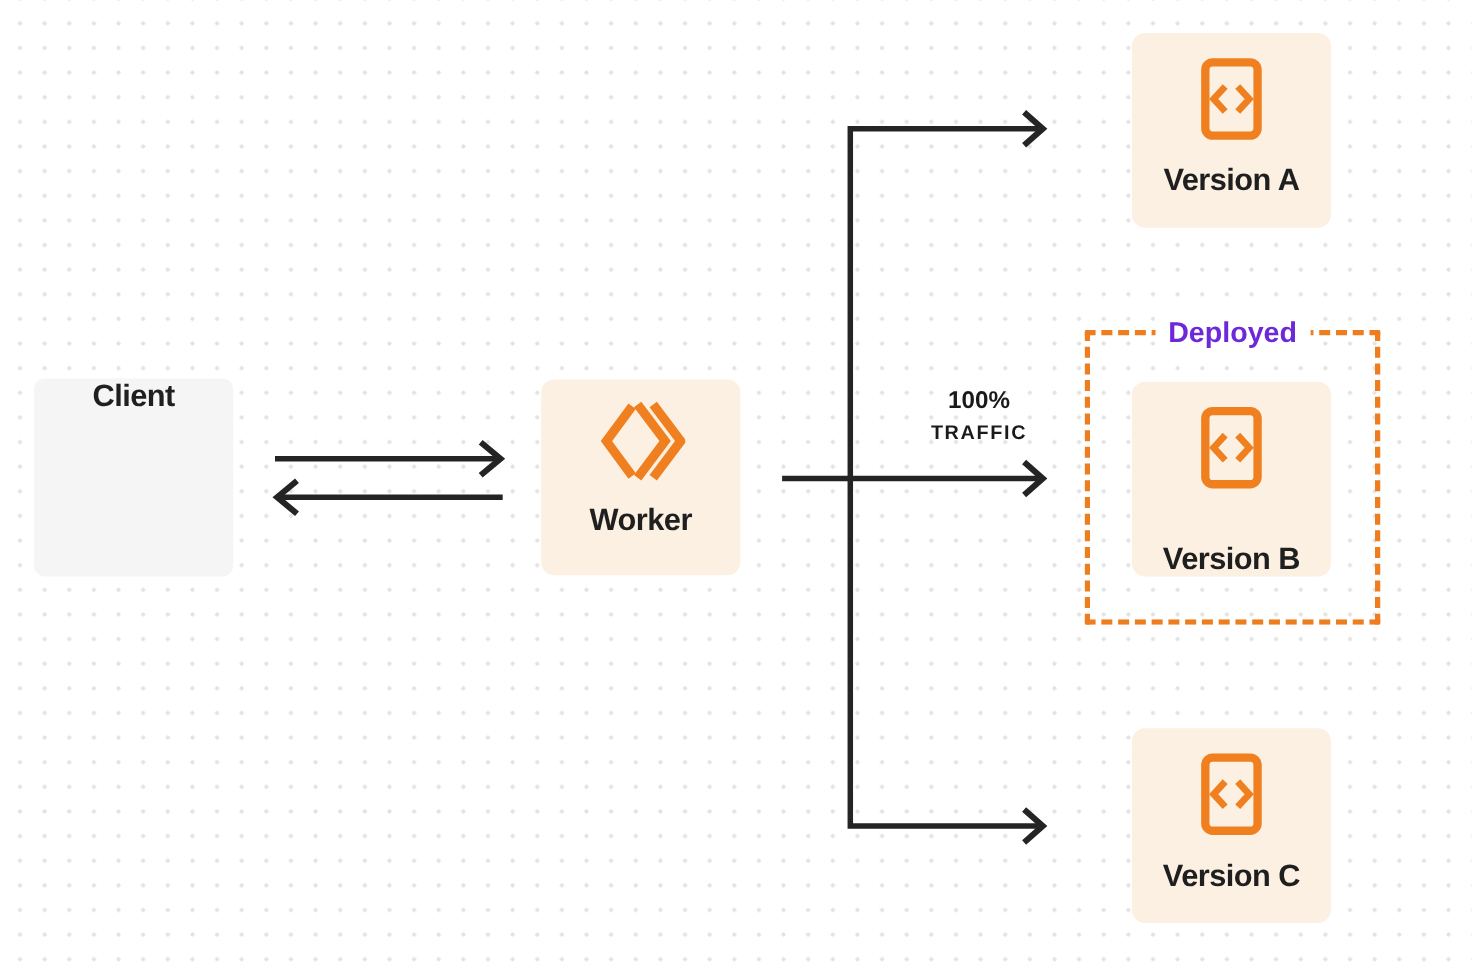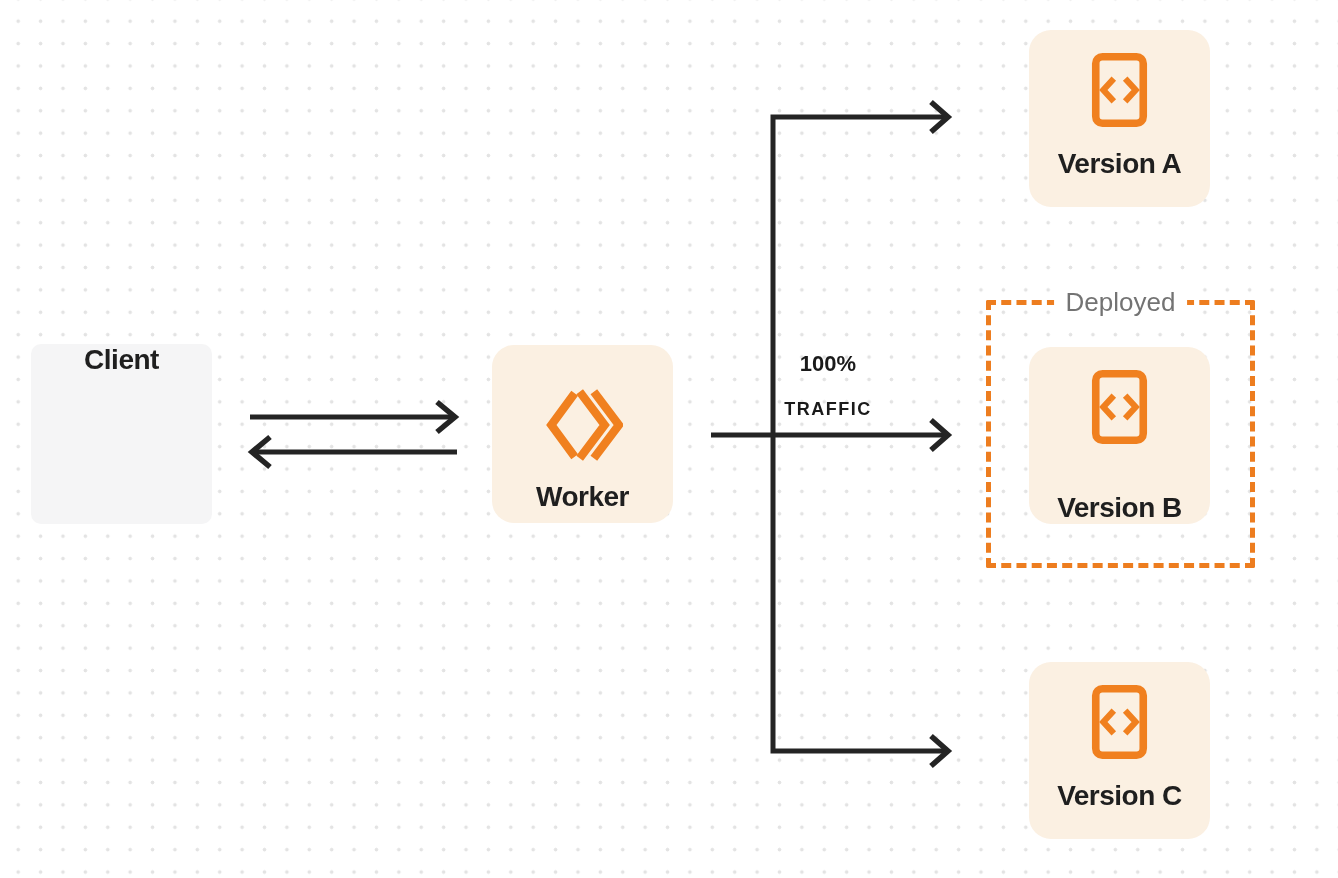--- a/index.html
+++ b/index.html
@@ -27,21 +27,21 @@
     stroke: #242424;
     fill: none;
     stroke-linecap: butt;
     stroke-linejoin: miter;
   }
   .flow-line { stroke-width: 5px; }
   .flow-head { stroke-width: 5.5px; }
 
   .node {
     position: absolute;
-    border-radius: 22px;
+    border-radius: 12px;
     display: flex;
     flex-direction: column;
     align-items: center;
   }
   .node-label {
     font-weight: 700;
     font-size: 28px;
     letter-spacing: -0.5px;
     color: #1f1f1f;
     white-space: nowrap;
@@ -53,21 +53,21 @@
     background: #f5f5f6;
     border-radius: 10px;
     justify-content: flex-start;
   }
 
   .node-cream { background: #fbf0e2; }
 
   .node-worker {
     left: 492px; top: 345px;
     width: 181px; height: 178px;
-    padding-top: 40px;
+    padding-top: 16px;
   }
   .node-worker .node-label { margin-top: 16px; }
 
   .node-version { left: 1029px; width: 181px; height: 177px; padding-top: 22px; }
   .node-version-a { top: 30px; }
   .node-version-b { top: 347px; justify-content: space-between; }
   .node-version-c { top: 662px; text-align: center; }
   .node-version .node-label { margin-top: 20px; }
 
   .worker-icon svg { display: block; }
@@ -80,36 +80,36 @@
     border: 5px dashed #ed7d1f;
     border-radius: 2px;
   }
   .deployed-label {
     position: absolute;
     top: -18px;
     left: 50%;
     transform: translateX(-50%);
     background: #ffffff;
     padding: 0 12px;
-    font-weight: 400;
+    font-weight: 700;
     font-size: 26px;
-    color: #737373;
+    color: #6d28d9;
     line-height: 31px;
     white-space: nowrap;
   }
 
   .traffic-label {
     position: absolute;
-    left: 760px; top: 351px;
+    left: 822px; top: 351px;
     width: 136px;
     text-align: center;
     color: #1a1a1a;
   }
   .traffic-line1 { font-weight: 700; font-size: 22px; }
-  .traffic-line2 { font-weight: 700; font-size: 18px; letter-spacing: 1.5px; margin-top: 22px; }
+  .traffic-line2 { font-weight: 700; font-size: 18px; letter-spacing: 1.5px; margin-top: 6px; }
 </style>
 </head>
 <body>
 
 <div class="canvas">
 
   <svg class="arrow-layer" viewBox="0 0 1338 878" xmlns="http://www.w3.org/2000/svg" aria-hidden="true">
     <g>
       <line class="flow-line" x1="250" y1="417" x2="452" y2="417"></line>
       <polyline class="flow-head" points="437,402 455,417 437,432"></polyline>

